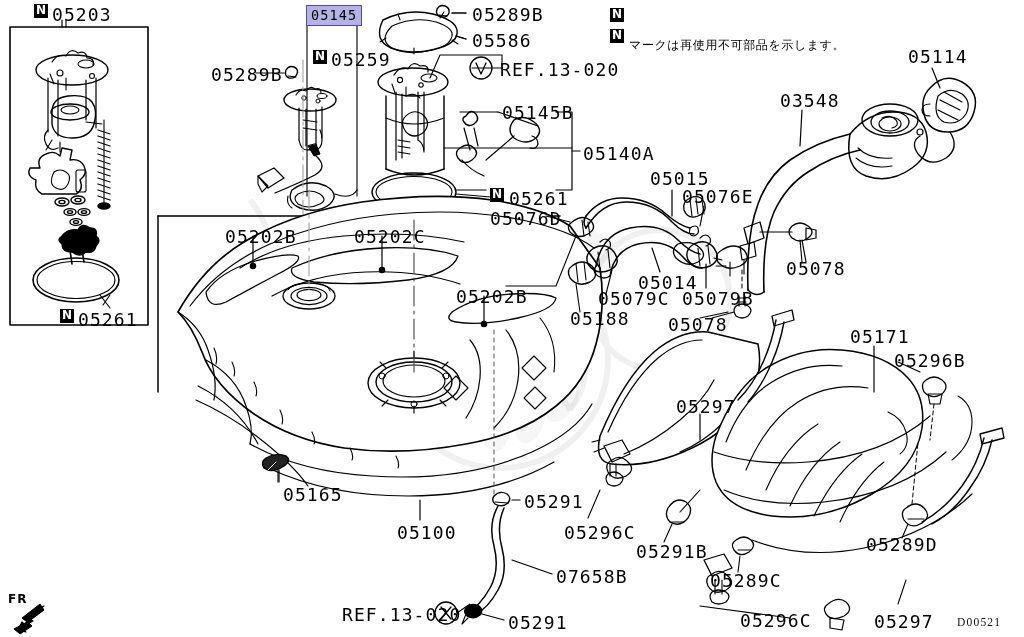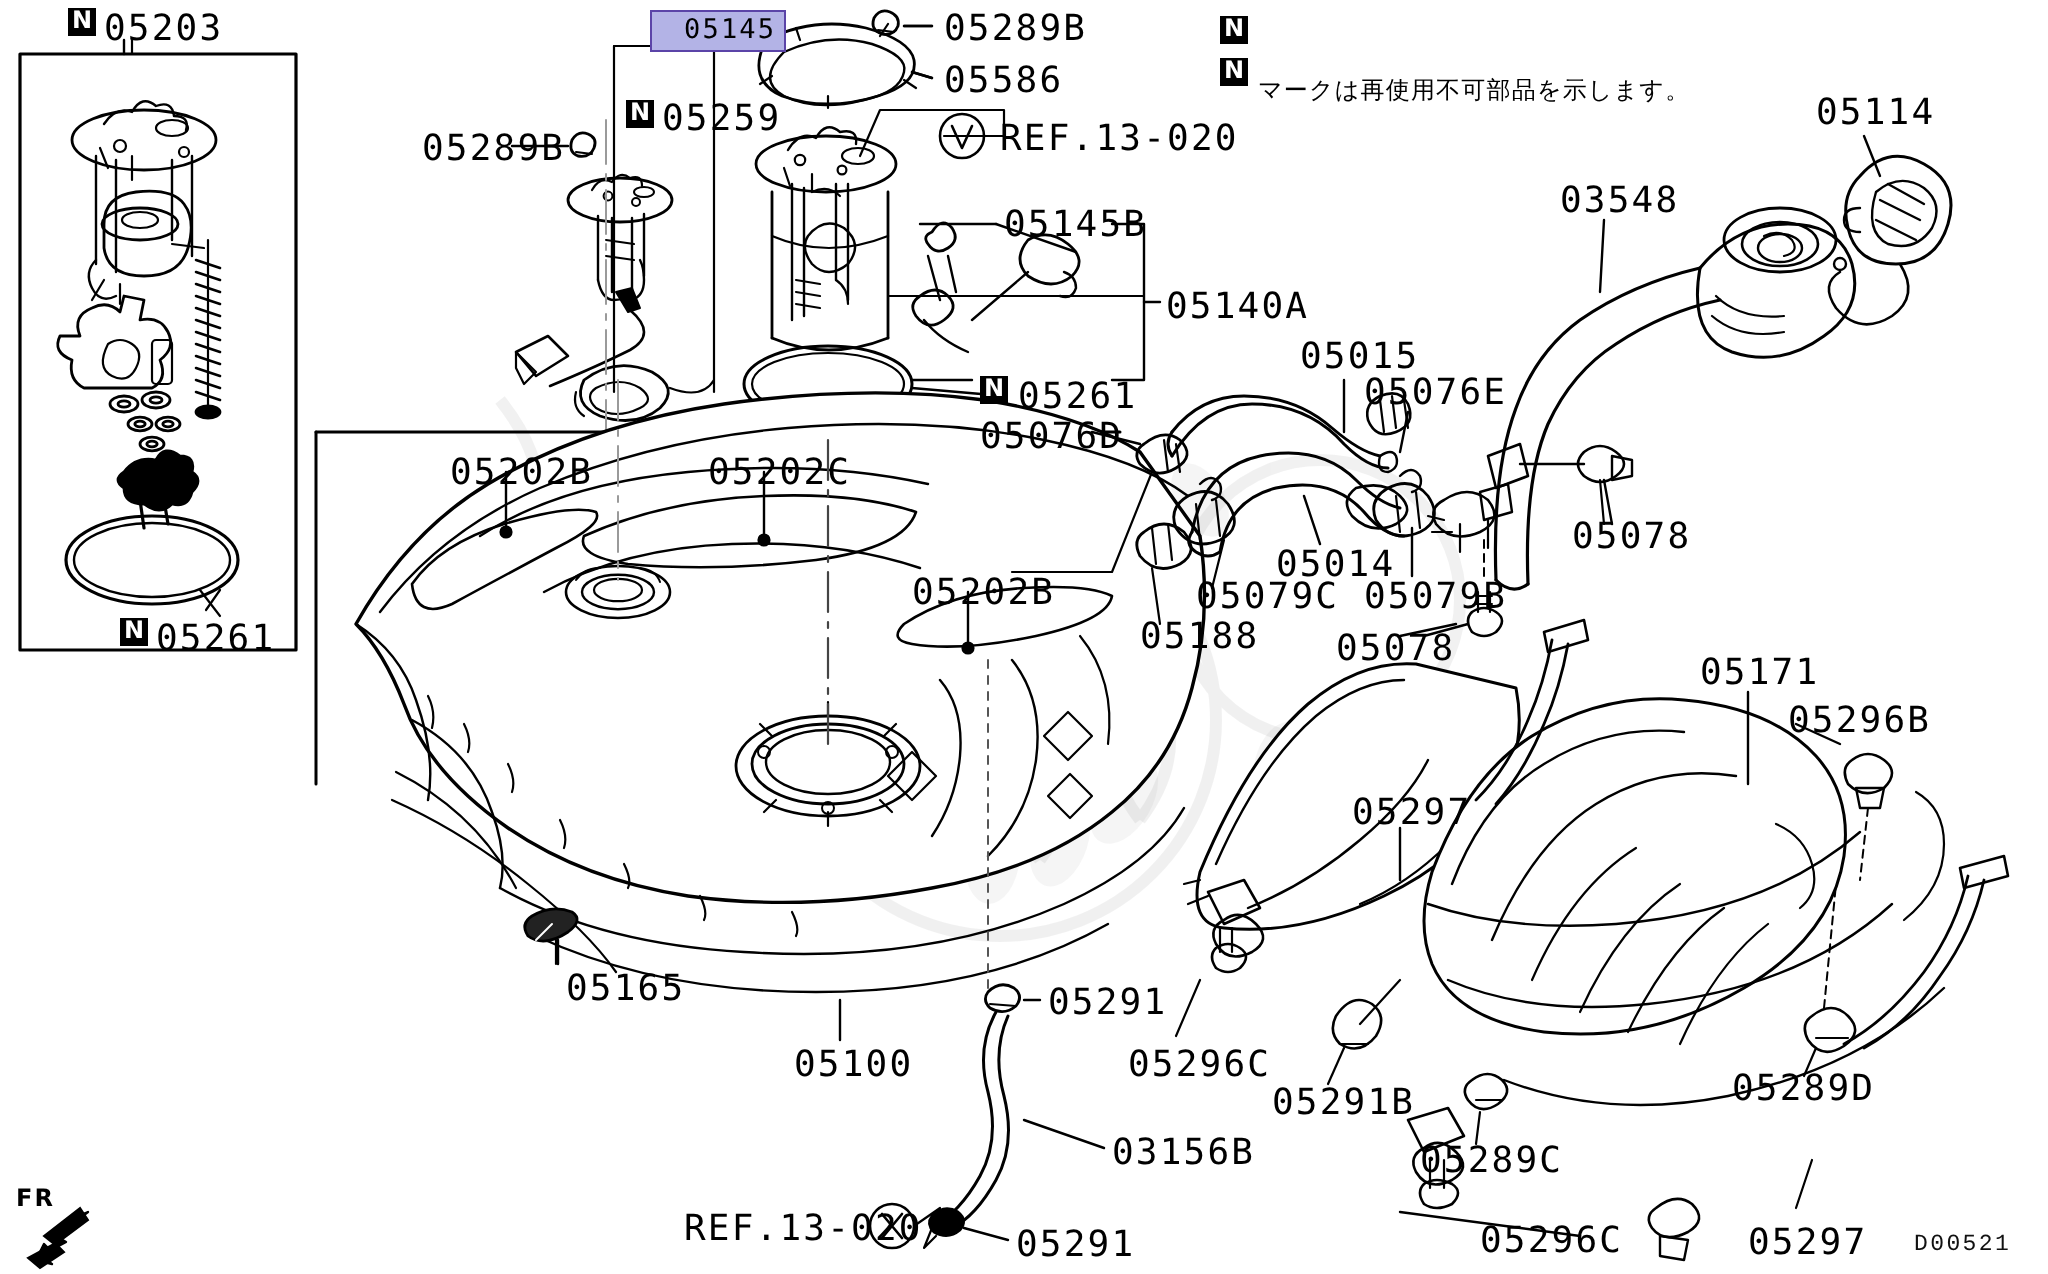--- a/index.html
+++ b/index.html
@@ -17,34 +17,34 @@
     font-size:18px;letter-spacing:1.1px;color:#000;line-height:1;
   }
   .nbox{
     position:absolute;display:inline-block;background:#000;color:#fff;
     font-family:"DejaVu Sans","Liberation Sans",sans-serif;
     font-weight:bold;font-size:12px;line-height:13px;
     width:14px;height:14px;text-align:center;letter-spacing:0;
   }
   .hilite{
     position:absolute;background:#b3b3e6;border:1px solid #5b44a8;
-    padding:1px 4px 2px 16px;font-size:13.5px;letter-spacing:1.1px;
-    font-family:"DejaVu Sans Mono","Liberation Mono",monospace;color:#000;margin-left:19px;
+    padding:1px 4px 2px 4px;font-size:13.5px;letter-spacing:1.1px;
+    font-family:"DejaVu Sans Mono","Liberation Mono",monospace;color:#000;
   }
   .legend{
     position:absolute;white-space:nowrap;font-size:12px;letter-spacing:.6px;
     font-family:"DejaVu Sans","Liberation Sans",sans-serif;
   }
   .legend.mono{font-family:"DejaVu Sans Mono","Liberation Mono",monospace;letter-spacing:1.6px;font-size:12.5px;}
   .frmark{
     position:absolute;font-family:"DejaVu Sans","Liberation Sans",sans-serif;
     font-weight:bold;font-size:12px;letter-spacing:1px;
   }
   .code{
-    position:absolute;font-family:Liberation Mono, monospace;
+    position:absolute;font-family:Liberation Serif, serif;
     font-size:11.5px;letter-spacing:1.2px;color:#111;
   }
 </style>
 </head>
 <body>
 
 <div id="sheet">
 
   <svg class="layer" viewBox="0 0 1024 637">
     <g opacity="0.10" fill="none" stroke="#7a7a7a" stroke-width="6">
@@ -445,21 +445,21 @@
 
   <div class="lbl" style="left:490px;top:210px;">05076D</div>
 
   <div class="lbl" style="left:225px;top:228px;">05202B</div>
   <div class="lbl" style="left:354px;top:228px;">05202C</div>
   <div class="lbl" style="left:456px;top:288px;">05202B</div>
 
   <div class="lbl" style="left:252px;top:486px;margin-left:31px;">05165</div>
   <div class="lbl" style="left:397px;top:524px;">05100</div>
   <div class="lbl" style="left:524px;top:493px;">05291</div>
-  <div class="lbl" style="left:556px;top:568px;">03156B</div>
+  <div class="lbl" style="left:556px;top:568px;">07658B</div>
   <div class="lbl" style="left:508px;top:614px;">05291</div>
 
   <div class="lbl" style="left:342px;top:606px;">REF.13-020</div>
 
   <div class="lbl" style="left:598px;top:290px;">05079C</div>
   <div class="lbl" style="left:570px;top:310px;">05188</div>
   <div class="lbl" style="left:638px;top:274px;">05014</div>
   <div class="lbl" style="left:650px;top:170px;">05015</div>
   <div class="lbl" style="left:682px;top:188px;">05076E</div>
   <div class="lbl" style="left:682px;top:290px;">05079B</div>

